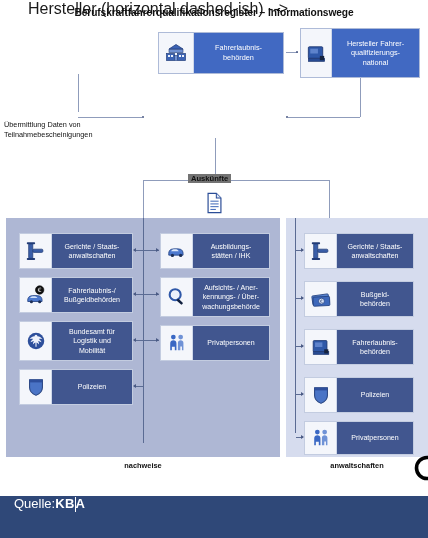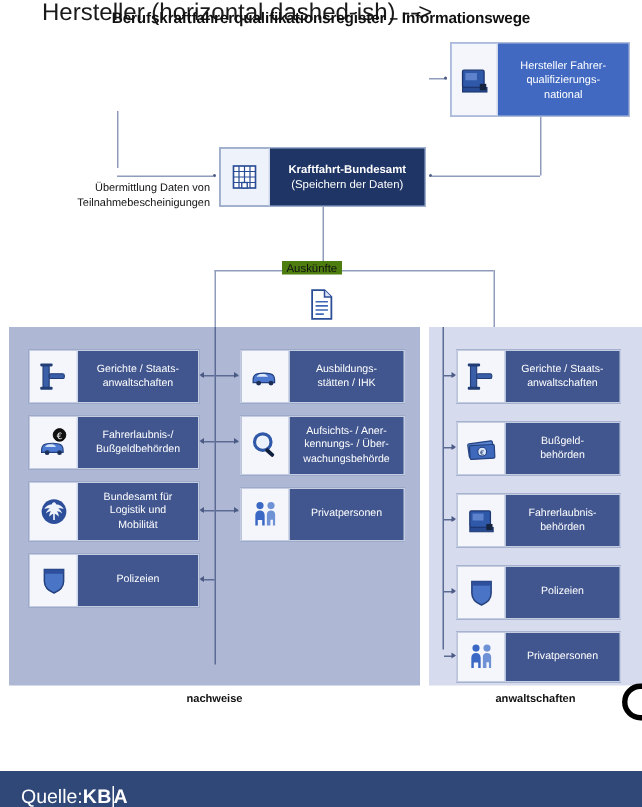--- a/index.html
+++ b/index.html
@@ -71,40 +71,40 @@
   }
 
   
   .ln{position:absolute;background:#8f9cbb;}
   .ln.h{height:1px;}
   .ln.v{width:1px;}
   .ln.dark{background:#5b6b93;}
 
   .note{
     position:absolute;
-    text-align:right;
+    text-align:left;
     font-size:7.3px;line-height:1.35;color:#111;
   }
   .auskunfte{
     position:absolute;
-    font-size:7.6px;font-weight:normal;color:#111;
-    background:#4d7c0f;padding:0 3px;
+    font-size:7.6px;font-weight:bold;color:#111;
+    background:#737373;padding:0 3px;
   }
 
   
   .arw{position:absolute;width:0;height:0;}
   .arw.r{border-left:3px solid #4a5a84;border-top:2px solid transparent;border-bottom:2px solid transparent;}
   .arw.l{border-right:3px solid #4a5a84;border-top:2px solid transparent;border-bottom:2px solid transparent;}
   .dotm{position:absolute;width:2px;height:2px;border-radius:50%;background:#4a5a84;}
 
   
   .srcbar{
-    position:absolute;left:0;bottom:0;width:428px;height:24px;
+    position:absolute;left:0;bottom:0;width:428px;height:42px;
     background:#2f4878;
-    display:flex;align-items:flex-end;
+    display:flex;align-items:flex-start;
   }
   .srctext{
     color:#ffffff;font-size:13px;padding-left:14px;
     display:flex;align-items:center;gap:0px;
   }
   .srctext .kba{font-weight:bold;letter-spacing:0.3px;}
   .caret{
     display:inline-block;width:1px;height:15px;background:#ffffff;
     margin:0 0px;position:relative;top:1px;
   }
@@ -117,56 +117,53 @@
 </head>
 <body>
 
 <div id="stage">
 
   
   <div class="title">Berufskraftfahrerqualifikationsregister – Informationswege</div>
 
   
 
+  <div class="node top" style="left:158px;top:32px;width:126px;height:42px;">
+    <div class="ic" style="width:34px;">
+      <svg width="24" height="24" viewBox="0 0 24 24">
+        <path d="M12 3.5 19 8H5z" fill="#3c63b4" stroke="#24407d" stroke-width="0.8"></path>
+        <rect x="5" y="8.5" width="14" height="3" fill="#6f90d2" stroke="#24407d" stroke-width="0.6"></rect>
+        <rect x="2.5" y="12.5" width="8" height="7" fill="#3c63b4" stroke="#24407d" stroke-width="0.7"></rect>
+        <rect x="13.5" y="12.5" width="8" height="7" fill="#3c63b4" stroke="#24407d" stroke-width="0.7"></rect>
+        <rect x="4" y="14" width="2" height="2" fill="#eaf0fb"></rect>
+        <rect x="7" y="14" width="2" height="2" fill="#eaf0fb"></rect>
+        <rect x="15" y="14" width="2" height="2" fill="#eaf0fb"></rect>
+        <rect x="18" y="14" width="2" height="2" fill="#eaf0fb"></rect>
+        <rect x="10.5" y="14.5" width="3" height="5" fill="#6f90d2" stroke="#24407d" stroke-width="0.6"></rect>
+      </svg>
+    </div>
+    <div class="lb" style="white-space: pre-line;">Fahrerlaubnis-
+behörden</div>
+  </div>
 
   <div class="node top" style="left:300px;top:28px;width:120px;height:50px;">
     <div class="ic" style="width:30px;">
       <svg width="23" height="23" viewBox="0 0 24 24">
         <rect x="3.5" y="5" width="15" height="12" rx="1" fill="#2f58a8" stroke="#1d3670" stroke-width="0.9"></rect>
         <rect x="5.5" y="7" width="8" height="5" fill="#5e83cc"></rect>
         <rect x="3.5" y="17" width="17" height="3.2" fill="#274a92" stroke="#1d3670" stroke-width="0.7"></rect>
         <rect x="15.5" y="14.5" width="4.5" height="4.5" fill="#16233f"></rect>
       </svg>
     </div>
     <div class="lb" style="white-space: pre-line;">Hersteller Fahrer-
 qualifizierungs-
 national</div>
   </div>
 
   
-  <div class="node kba" style="left:146px;top:98px;width:138px;height:40px;">
-    <div class="ic" style="width:32px;background:#eef2fa;">
-      <svg width="22" height="22" viewBox="0 0 24 24">
-        <rect x="4" y="4" width="16" height="16" fill="#ffffff" stroke="#2b4d97" stroke-width="1.2"></rect>
-        <g stroke="#2b4d97" stroke-width="0.9">
-          <line x1="4" y1="8" x2="20" y2="8"></line>
-          <line x1="4" y1="12" x2="20" y2="12"></line>
-          <line x1="4" y1="16" x2="20" y2="16"></line>
-          <line x1="8" y1="4" x2="8" y2="20"></line>
-          <line x1="12" y1="4" x2="12" y2="20"></line>
-          <line x1="16" y1="4" x2="16" y2="20"></line>
-        </g>
-        <rect x="10" y="16" width="4" height="4" fill="#ffffff" stroke="#2b4d97" stroke-width="1"></rect>
-      </svg>
-    </div>
-    <div class="lb">
-      <b>Kraftfahrt-Bundesamt</b>
-      <span>(Speichern der Daten)</span>
-    </div>
-  </div>
 
   
   
   <div class="ln v" style="left:78px;top:74px;height:38px;"></div>
   <div class="ln h" style="left:78px;top:117px;width:64px;"></div>
   <div class="dotm" style="left:142px;top:116px;"></div>
 
    Hersteller (horizontal dashed-ish) --&gt;
   <div class="ln h" style="left:286px;top:52px;width:12px;"></div>
   <div class="dotm" style="left:296px;top:51px;"></div>

